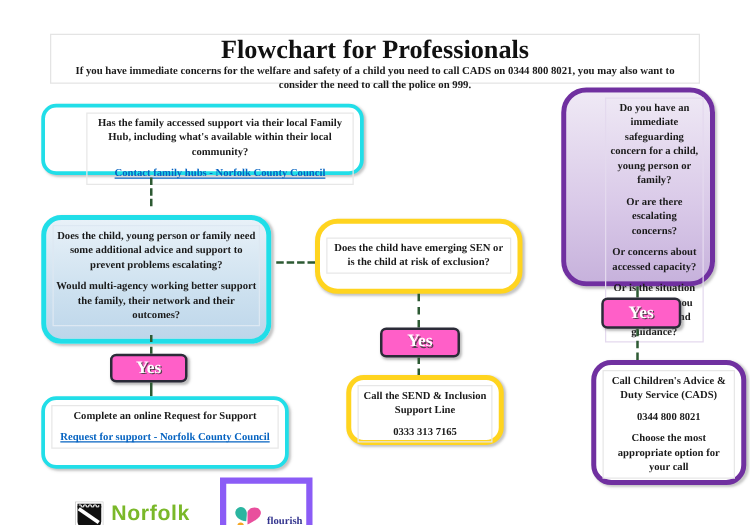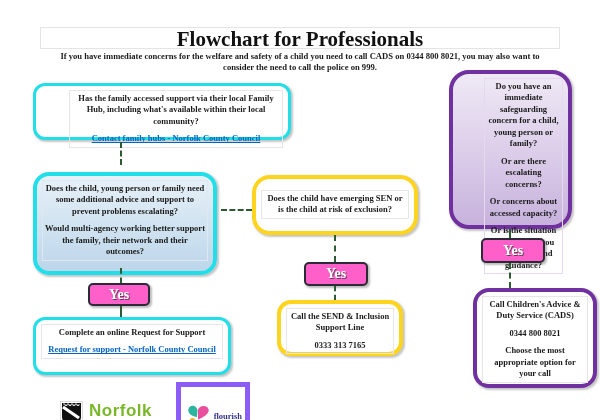--- a/index.html
+++ b/index.html
@@ -1,21 +1,21 @@
 <!DOCTYPE html>
 <html><head>
 <meta charset="utf-8">
 <style>
   * { margin:0; padding:0; box-sizing:border-box; }
   html,body { width:600px; height:420px; background:#fff; overflow:hidden;
               font-family:"Liberation Serif", serif; }
   #page { position:relative; width:600px; height:420px; background:#fff; }
 
   
-  .header { position:absolute; left:40px; top:27px; width:520px; height:22px;
+  .header { position:absolute; left:40px; top:27px; width:520px; height:40px;
             border:1px solid #e4e4e4; background:#fff; text-align:center; }
   .title { font-size:21px; font-weight:bold; color:#111; line-height:1.0; margin-top:1px; }
   .subtitle { font-size:8.6px; font-weight:bold; color:#1a1a1a; line-height:1.25;
               padding:0 4px; margin-top:1px; }
 
   
   .fbox { position:absolute; background:#fff; text-align:center;
           box-shadow:1.5px 1.5px 2px rgba(90,90,90,.35); }
   .inner { margin:4px 5px; padding:2px 2px; border:1px solid #e7e7e7;
            font-size:8.5px; font-weight:bold; color:#1a1a1a; line-height:1.35; }

